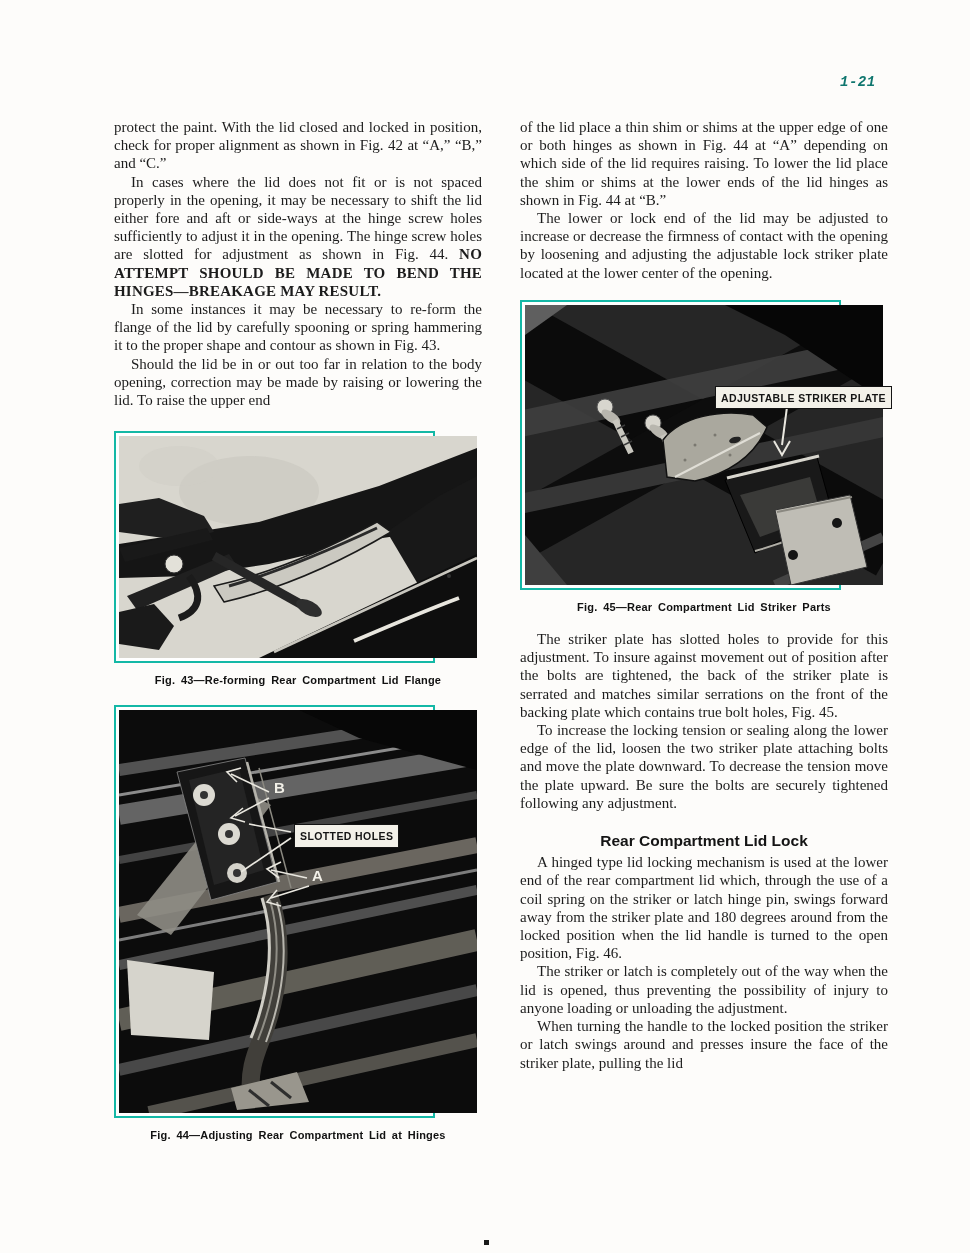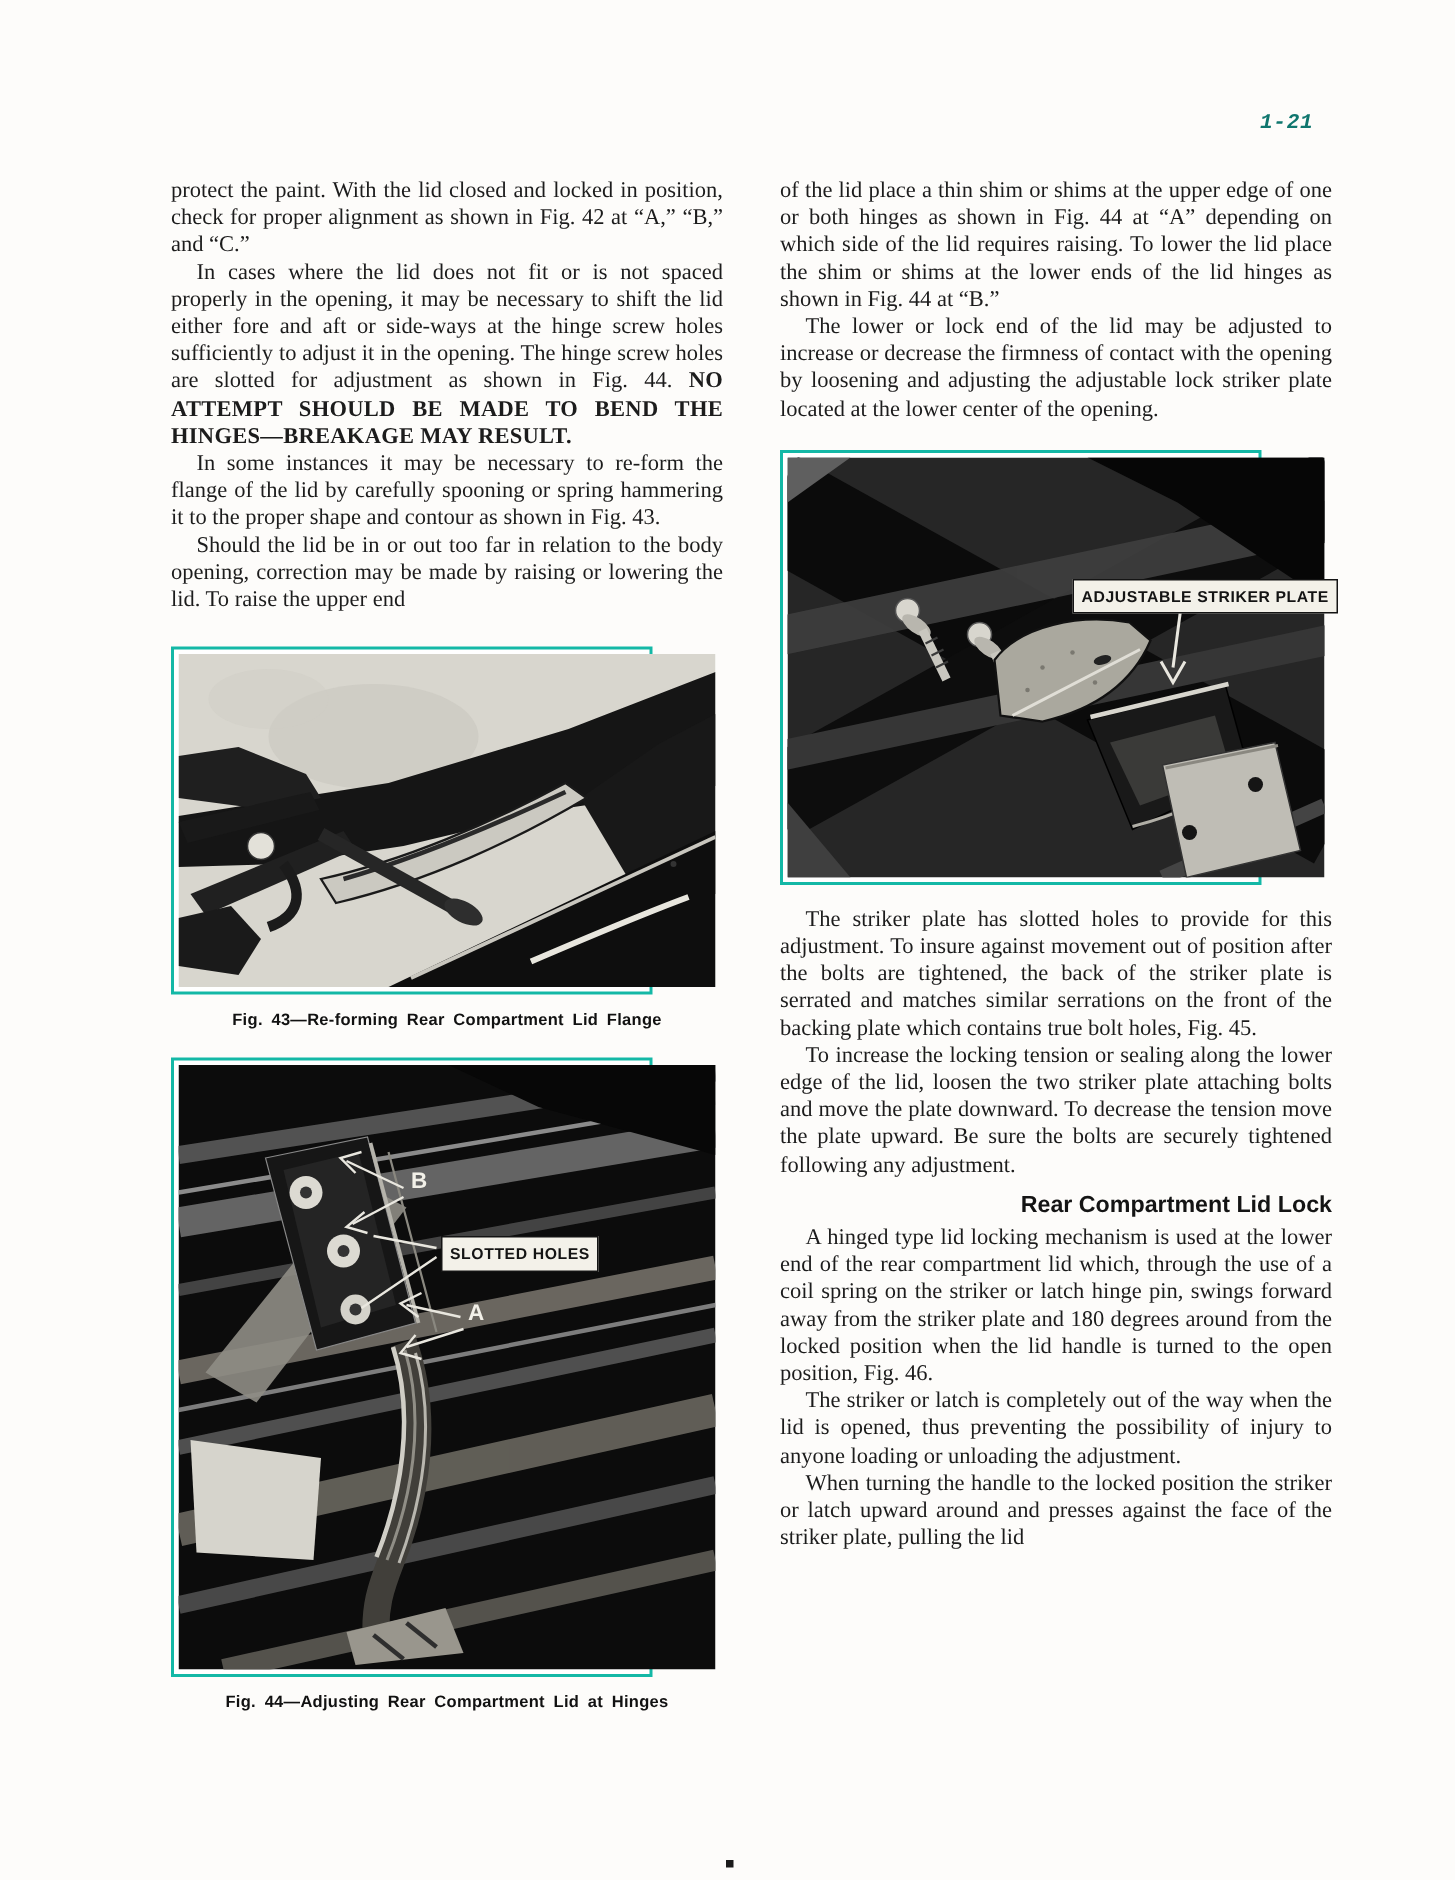--- a/index.html
+++ b/index.html
@@ -10,21 +10,21 @@
        font-family:Liberation Mono, monospace;font-weight:bold;font-style:italic;
        font-size:14px;letter-spacing:.5px;color:#0f766e;}
   .col{position:absolute;top:118px;width:368px;font-size:15px;line-height:18.2px;
        text-align:justify;padding-left:10px;}
   .col-left{left:104px;}
   .col-right{left:510px;}
   p{margin:0;}
   p.indent{text-indent:17px;}
   .bold-run{font-weight:bold;letter-spacing:.2px;}
   .section-heading{font-family:"Liberation Sans",sans-serif;font-weight:bold;
-       font-size:15.5px;margin:9px 0 3px 0;text-align:right;color:#141414;}
+       font-size:15.5px;margin:20px 0 3px 0;text-align:center;color:#141414;}
   .photo{border:2px solid #14b8a6;background:#fff;padding:3px;box-sizing:border-box;
        width:321px;position:relative;}
   .photo svg{display:block;}
   .fig43{margin-top:22px;}
   .fig44{margin-top:16px;}
   .fig45{margin-top:18px;}
   .caption{font-family:"Liberation Sans",sans-serif;font-weight:bold;font-size:11px;
        letter-spacing:.2px;word-spacing:2.5px;text-align:center;margin-top:8px;color:#111;}
   .after-fig{margin-top:14px;}
   .photo-label{position:absolute;font-family:"Liberation Sans",sans-serif;font-weight:bold;}
@@ -190,23 +190,24 @@
           <circle cx="268" cy="250" r="5" fill="#151515"></circle>
           <circle cx="312" cy="218" r="5" fill="#151515"></circle>
         </g>
         <g stroke="#e9e7df" stroke-width="2" fill="none">
           <line x1="262" y1="102" x2="257" y2="140"></line>
           <polyline points="249,136 257,150 265,136"></polyline>
         </g>
       </svg>
       <div class="photo-label label-box" style="left:193px;top:84px;">ADJUSTABLE STRIKER PLATE</div>
     </div>
+    <div class="caption">Fig. 45—Rear Compartment Lid Striker Parts</div>
 
     <p class="indent after-fig">The striker plate has slotted holes to provide for this adjustment. To insure against movement out of position after the bolts are tightened, the back of the striker plate is serrated and matches similar serrations on the front of the backing plate which contains true bolt holes, Fig. 45.</p>
     <p class="indent">To increase the locking tension or sealing along the lower edge of the lid, loosen the two striker plate attaching bolts and move the plate downward. To decrease the tension move the plate upward. Be sure the bolts are securely tightened following any adjustment.</p>
     <div class="section-heading">Rear Compartment Lid Lock</div>
     <p class="indent">A hinged type lid locking mechanism is used at the lower end of the rear compartment lid which, through the use of a coil spring on the striker or latch hinge pin, swings forward away from the striker plate and 180 degrees around from the locked position when the lid handle is turned to the open position, Fig. 46.</p>
     <p class="indent">The striker or latch is completely out of the way when the lid is opened, thus preventing the possibility of injury to anyone loading or unloading the adjustment.</p>
-    <p class="indent">When turning the handle to the locked position the striker or latch upward around and presses against the face of the striker plate, pulling the lid</p>
+    <p class="indent">When turning the handle to the locked position the striker or latch swings around and presses insure the face of the striker plate, pulling the lid</p>
   </div>
 
   <div class="artifact-dot"></div>
 </div>
 
 </body></html>

